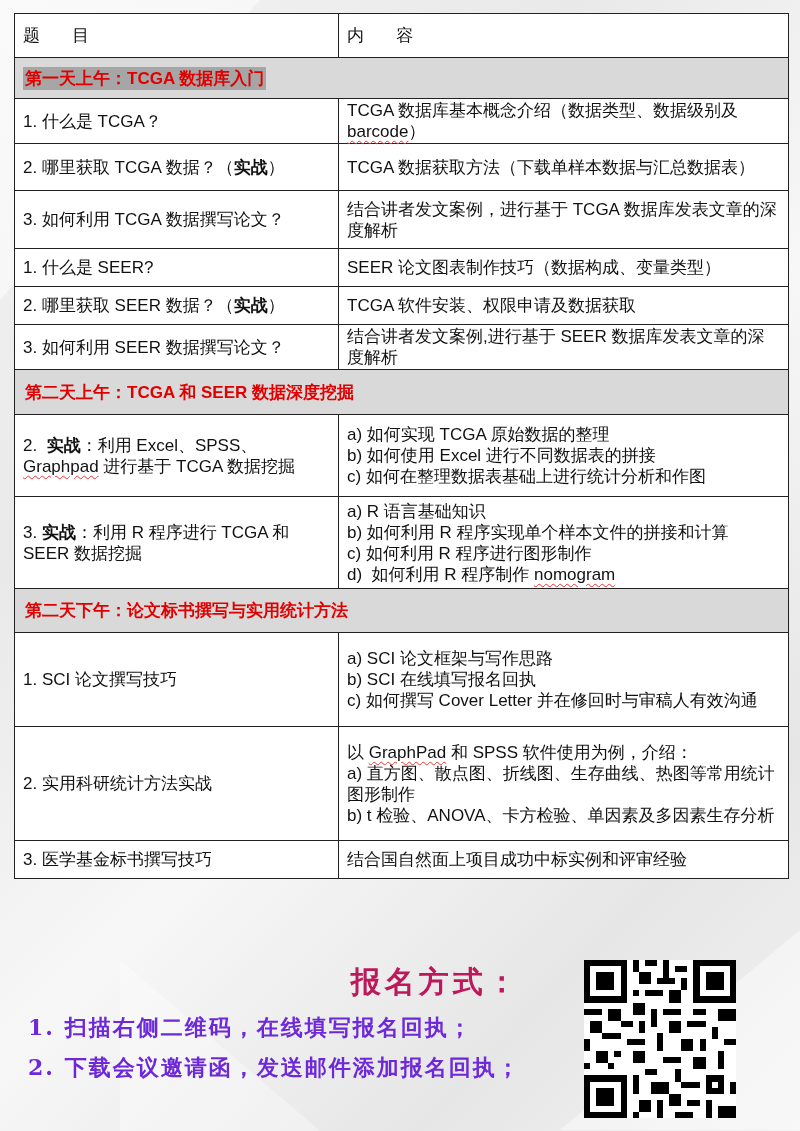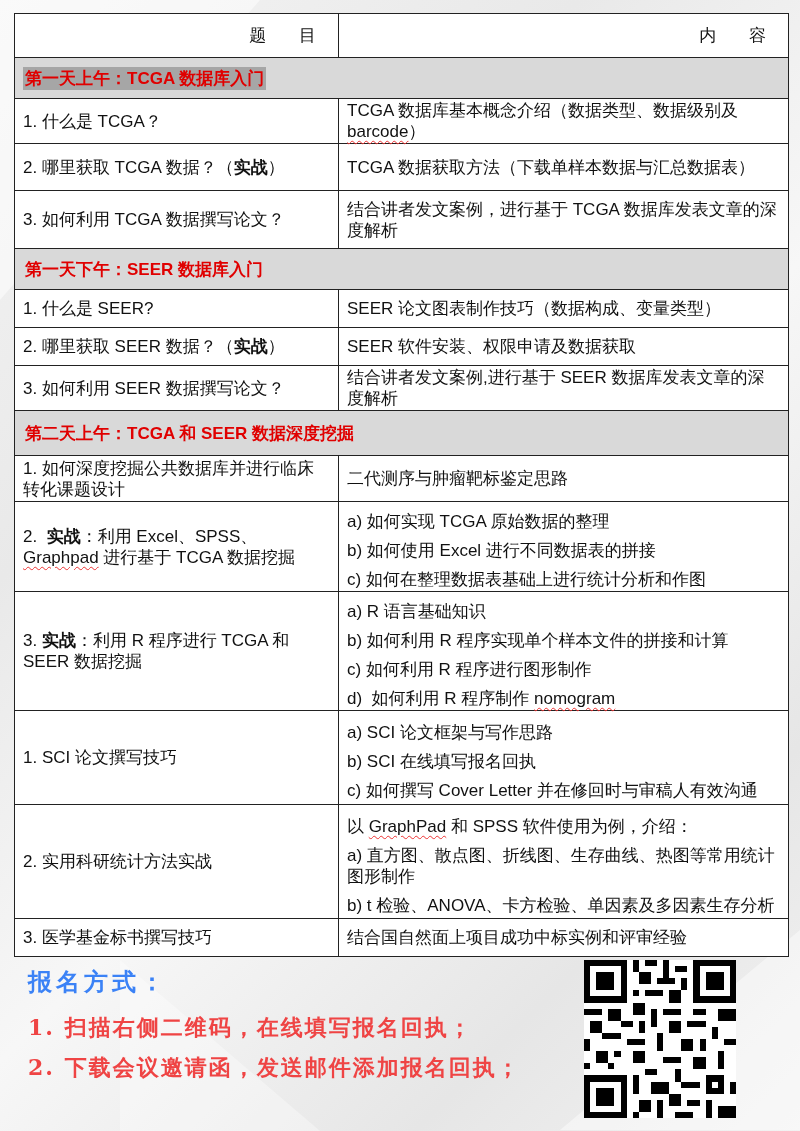--- a/index.html
+++ b/index.html
@@ -17,31 +17,31 @@
   table.sched {
     position:absolute; left:14px; top:13px; width:774px;
     border-collapse:collapse; background:#fff; table-layout:fixed;
   }
   table.sched td, table.sched th {
     border:1.5px solid #222; padding:1px 8px; vertical-align:middle;
     font-size:17px; line-height:21px; color:#111; font-weight:normal;
   }
   col.c1 { width:324px; }
   col.c2 { width:450px; }
-  th.head { height:41px; text-align:right; font-weight:bold; font-size:18px; letter-spacing:14px; font-family:Liberation Sans, sans-serif; }
+  th.head { height:41px; text-align:left; font-weight:bold; font-size:18px; letter-spacing:14px; font-family:Liberation Serif, serif; }
   tr.section td { background:#d9d9d9; height:40px; padding:0 8px;text-decoration:underline; }
   .sec-label { color:#e00000; font-weight:bold; font-size:17px; display:inline-block; padding:1px 2px; }
   .sec-label.hl { background:#a6a6a6; }
   .bold { font-weight:bold; }
   .sq { text-decoration: underline wavy #e33; text-decoration-thickness:1px; text-underline-offset:3px;text-align:center; }
-  .line { display:block;margin-top:8px; }
+  .line { display:block; }
 
   .reg { position:absolute; left:28px; top:962px; }
-  .reg-title { font-family:"DejaVu Serif", serif; font-weight:bold; font-size:24px; line-height:40px; color:#3b82f6; letter-spacing:4px; }
-  .reg-item { font-family:"DejaVu Serif", serif; font-weight:bold; font-size:22px; line-height:30px; color:#ef4444; margin-top:10px; letter-spacing:2px; }
+  .reg-title { font-family:"DejaVu Serif", serif; font-weight:bold; font-size:30px; line-height:40px; color:#be185d; letter-spacing:4px;text-align:right; }
+  .reg-item { font-family:"DejaVu Serif", serif; font-weight:bold; font-size:22px; line-height:30px; color:#6d28d9; margin-top:10px; letter-spacing:2px; }
   .qr { position:absolute; left:584px; top:960px; width:152px; height:158px; background:#fff; }
 </style>
 </head>
 <body>
 
 <div class="bg-shape bg1"></div>
 <div class="bg-shape bg2"></div>
 <div class="bg-shape bg3"></div>
 
 <table class="sched">
@@ -64,61 +64,57 @@
   </tr>
   <tr style="height:47px">
     <td><span>2.  哪里获取 TCGA 数据？（</span><span class="bold">实战</span><span>）</span></td>
     <td>TCGA 数据获取方法（下载单样本数据与汇总数据表）</td>
   </tr>
   <tr style="height:58px">
     <td>3.  如何利用 TCGA 数据撰写论文？</td>
     <td>结合讲者发文案例，进行基于 TCGA 数据库发表文章的深度解析</td>
   </tr>
 
-  <tr class="section">
-    <td colspan="2"><span class="sec-label">第一天下午：SEER 数据库入门</span></td>
-  </tr>
   <tr style="height:38px">
     <td>1.  什么是 SEER?</td>
     <td>SEER 论文图表制作技巧（数据构成、变量类型）</td>
   </tr>
   <tr style="height:38px">
     <td><span>2.  哪里获取 SEER 数据？（</span><span class="bold">实战</span><span>）</span></td>
-    <td>SEER 软件安装、权限申请及数据获取</td>
+    <td>TCGA 软件安装、权限申请及数据获取</td>
   </tr>
   <tr style="height:40px">
     <td>3.  如何利用 SEER 数据撰写论文？</td>
     <td>结合讲者发文案例,进行基于 SEER 数据库发表文章的深度解析</td>
   </tr>
 
   <tr class="section">
     <td colspan="2" style="height:44px"><span class="sec-label">第二天上午：TCGA 和 SEER 数据深度挖掘</span></td>
-  </tr>
-  <tr style="height:46px">
-    <td>1.  如何深度挖掘公共数据库并进行临床转化课题设计</td>
-    <td>二代测序与肿瘤靶标鉴定思路</td>
   </tr>
   <tr style="height:82px">
     <td>2.&nbsp;&nbsp;<span class="bold">实战</span>：利用 Excel、SPSS、<span class="sq">Graphpad</span> 进行基于 TCGA 数据挖掘</td>
     <td>
       <span class="line">a)  如何实现 TCGA 原始数据的整理</span>
       <span class="line">b)  如何使用 Excel 进行不同数据表的拼接</span>
       <span class="line">c)  如何在整理数据表基础上进行统计分析和作图</span>
     </td>
   </tr>
   <tr style="height:92px">
     <td><span>3.  </span><span class="bold">实战</span><span>：利用 R 程序进行 TCGA 和 SEER 数据挖掘</span></td>
     <td>
       <span class="line">a) R 语言基础知识</span>
       <span class="line">b)  如何利用 R 程序实现单个样本文件的拼接和计算</span>
       <span class="line">c)  如何利用 R 程序进行图形制作</span>
       <span class="line">d)&nbsp;&nbsp;如何利用 R 程序制作 <span class="sq">nomogram</span></span>
     </td>
   </tr>
 
+  <tr class="section">
+    <td colspan="2" style="height:43px"><span class="sec-label">第二天下午：论文标书撰写与实用统计方法</span></td>
+  </tr>
   <tr style="height:94px">
     <td>1.  SCI 论文撰写技巧</td>
     <td>
       <span class="line">a) SCI 论文框架与写作思路</span>
       <span class="line">b) SCI 在线填写报名回执</span>
       <span class="line">c)  如何撰写 Cover Letter 并在修回时与审稿人有效沟通</span>
     </td>
   </tr>
   <tr style="height:114px">
     <td>2.  实用科研统计方法实战</td>

